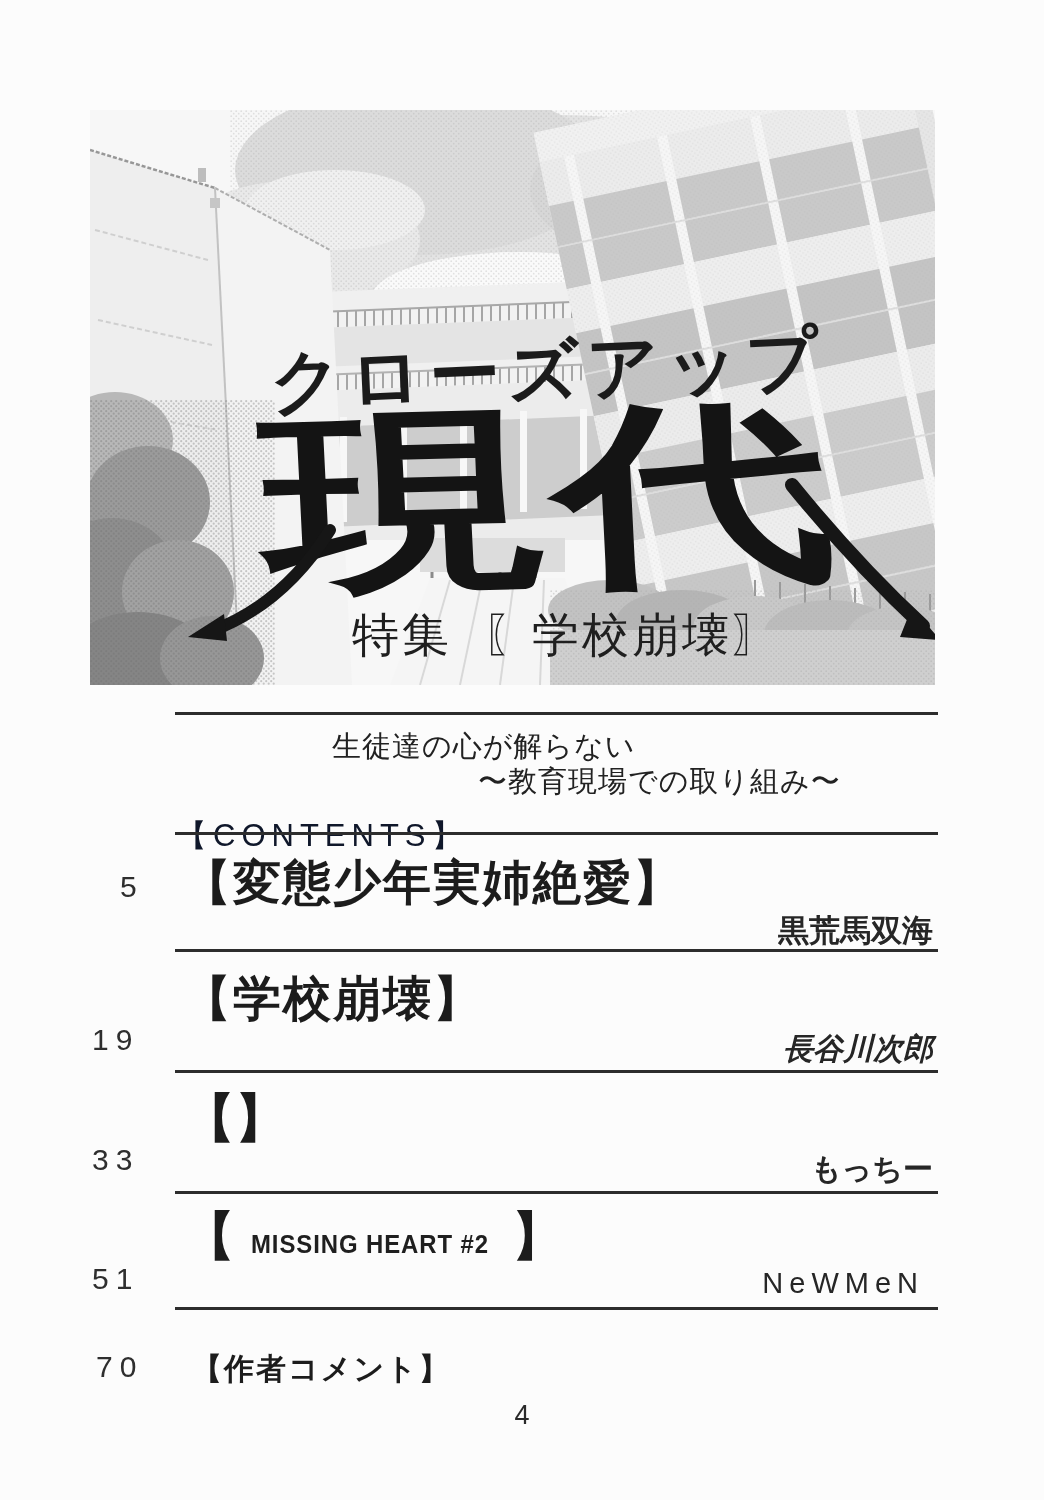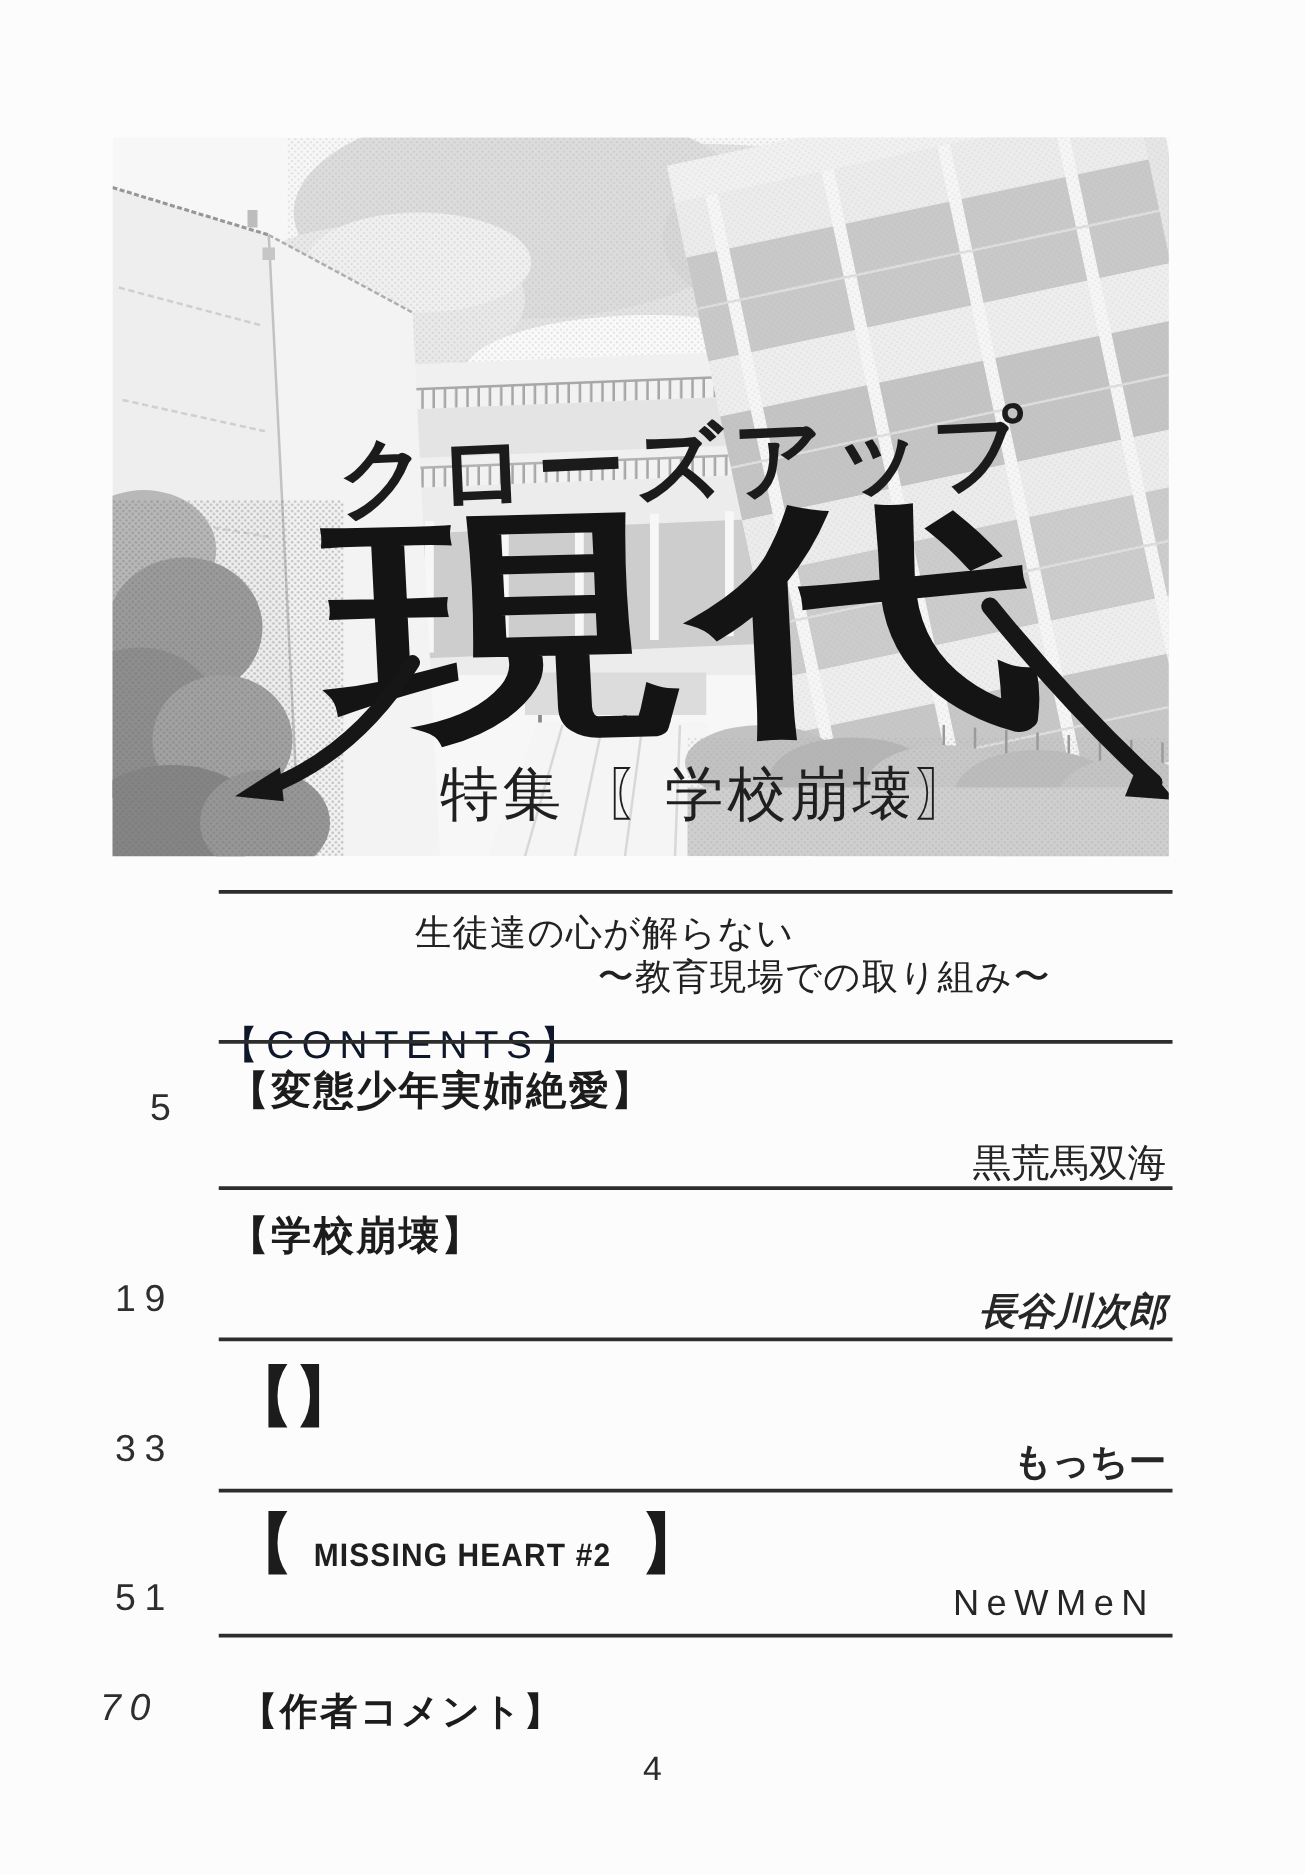--- a/index.html
+++ b/index.html
@@ -35,37 +35,37 @@
   #tag2{left:478px;top:762px;}
   .contents-heading{
     position:absolute;left:176px;top:786px;
     font-size:31px;letter-spacing:6px;color:#0f172a;font-weight:500;white-space:nowrap;margin-top:29px;
   }
   .num{position:absolute;font-size:30px;letter-spacing:7px;color:#2e2e2e;white-space:nowrap;}
   #num1{left:120px;top:870px;}
   #num2{left:92px;top:1023px;}
   #num3{left:92px;top:1143px;}
   #num4{left:92px;top:1262px;}
-  #num5{left:80px;top:1350px;font-style:italic;}
-  .title-jp{position:absolute;font-size:32px;font-weight:bold;letter-spacing:2px;color:#1c1c1c;white-space:nowrap;}
+  #num5{left:96px;top:1350px;}
+  .title-jp{position:absolute;font-size:48px;font-weight:bold;letter-spacing:2px;color:#1c1c1c;white-space:nowrap;}
   #title1{left:183px;top:851px;}
   #title2{left:183px;top:967px;}
   #title3{position:absolute;left:183px;top:1092px;display:flex;align-items:center;white-space:nowrap;}
   #title3 .br{font-size:52px;font-weight:bold;color:#1c1c1c;line-height:1;}
   #title3 .serif-sp{
     font-family:"Liberation Serif", serif;font-size:40px;color:#262626;
     letter-spacing:10px;word-spacing:26px;margin:0 6px;
   }
   #title4{position:absolute;left:183px;top:1210px;display:flex;align-items:flex-end;white-space:nowrap;}
   #title4 .br{font-size:52px;font-weight:bold;color:#1c1c1c;line-height:1;}
   #title4 .proof{font-size:46px;font-weight:600;letter-spacing:20px;color:#252525;margin-left:10px;line-height:1;}
   #title4 .proof-sub{font-size:26px;font-weight:bold;letter-spacing:1px;color:#1f1f1f;margin:0 2px 5px 16px;line-height:1;transform:scaleX(.92);transform-origin:left bottom;}
   #title5{left:192px;top:1349px;font-size:30px;font-weight:bold;letter-spacing:2px;}
   .author{position:absolute;right:111px;font-size:30px;color:#262626;white-space:nowrap;}
-  #author1{top:910px;font-size:31px;font-weight:400;}
+  #author1{top:910px;font-size:31px;font-weight:700;}
   #author2{top:1029px;font-weight:600;font-style:italic;}
   #author3{top:1149px;font-weight:600;}
   #author4{top:1267px;font-size:29px;letter-spacing:6px;right:120px;}
   .pageno{position:absolute;left:0;right:0;top:1400px;text-align:center;font-size:27px;color:#2a2a2a;}
 </style>
 </head>
 <body>
 
 <svg class="cover-svg" viewBox="0 0 845 575" aria-hidden="true">
   <defs>

